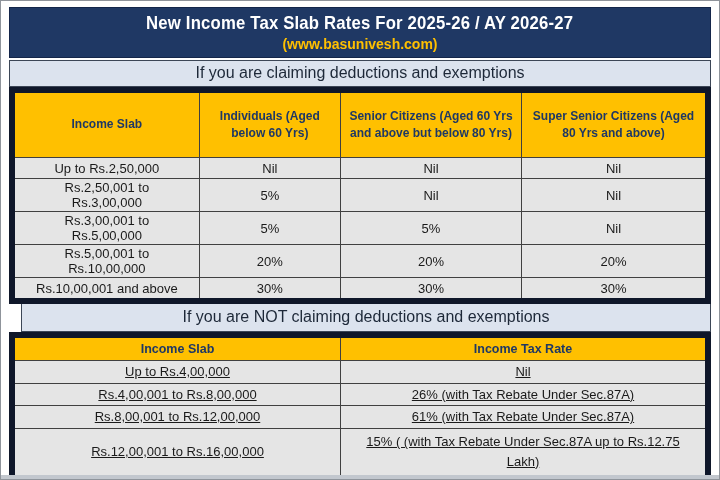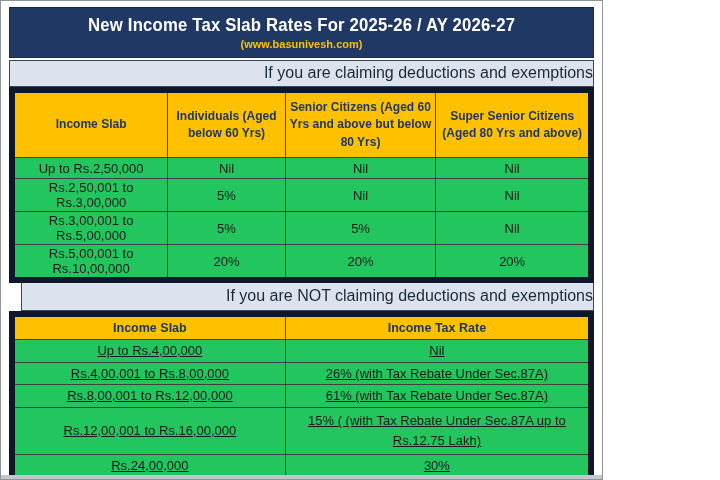--- a/index.html
+++ b/index.html
@@ -1,17 +1,17 @@
 <!DOCTYPE html>
 <html><head>
 <meta charset="utf-8">
 <style>
   html, body { margin: 0; padding: 0; }
   .page {
-    width: 603px;
+    width: 720px;
     height: 480px;
     box-sizing: border-box;
     background: #ffffff;
     border: 1px solid #8f949b;
     padding: 6px 8px 0 8px;
     font-family: "Liberation Sans", sans-serif;
     position: relative;
     overflow: hidden;
   }
   
@@ -28,32 +28,32 @@
     color: #ffffff;
     font-size: 19px;
     font-weight: bold;
     letter-spacing: 0.2px;
     transform: scaleX(0.88);
     white-space: nowrap;
     line-height: 1.1;
   }
   .title-bar .website {
     color: var(--gold, #FFC000);
-    font-size: 11px;
+    font-size: 14px;
     font-weight: bold;
     margin-top: 3px;
   }
   
   .band {
     margin-top: 2px;
     background: var(--band, #DCE3EE);
     border: 1px solid #3c4656;
     color: #1d2838;
     font-size: 16px;
-    text-align: right;
+    text-align: center;
     padding: 3px 0 4px 0;
     font-weight: 500;
   }
   .band.second { margin-top: 0; border-top: none; padding: 4px 0 5px 0; margin-left: 12px; }
   
   table {
     width: 100%;
     border-collapse: collapse;
     table-layout: fixed;
     border: 6px solid #0f172a;
@@ -66,21 +66,21 @@
   }
   th {
     background: var(--gold, #FFC000);
     color: var(--navy, #1F3864);
     font-size: 12px;
     font-weight: bold;
     line-height: 1.45;
     padding: 2px 4px;
   }
   td {
-    background: #22c55e;
+    background: #e5e5e5;
     color: #1a1a1a;
     font-size: 13px;
     padding: 1px 14px;
   }
   .t1 th { height: 60px; }
   .t1 td { height: 18px; }
   .t2 th { height: 17px; font-size: 12.5px; }
   .t2 td { height: 19px; line-height: 1.5; text-decoration: underline; }
   .t2 tbody tr:nth-child(4) td { height: 44px; }
   
@@ -136,20 +136,26 @@
           <td>5%</td>
           <td>5%</td>
           <td>Nil</td>
         </tr>
         <tr>
           <td>Rs.5,00,001 to Rs.10,00,000</td>
           <td>20%</td>
           <td>20%</td>
           <td>20%</td>
         </tr>
+        <tr>
+          <td>Rs.10,00,001 and above</td>
+          <td>30%</td>
+          <td>30%</td>
+          <td>30%</td>
+        </tr>
       </tbody>
   </table>
 
   <div class="band second">If you are NOT claiming deductions and exemptions</div>
 
   <table class="t2">
     <colgroup>
       <col style="width:47.2%">
         <col style="width:52.8%">
     </colgroup>

